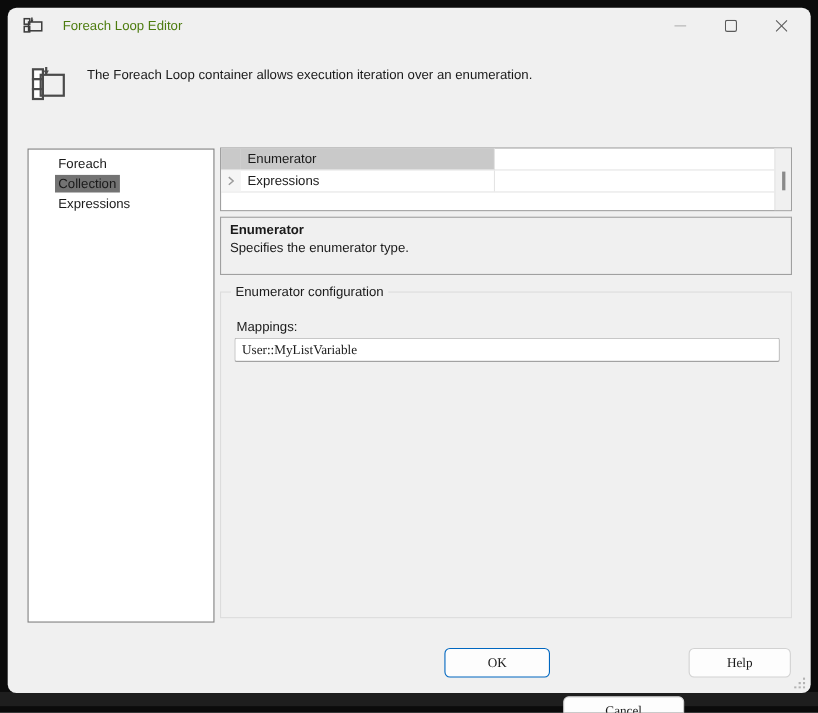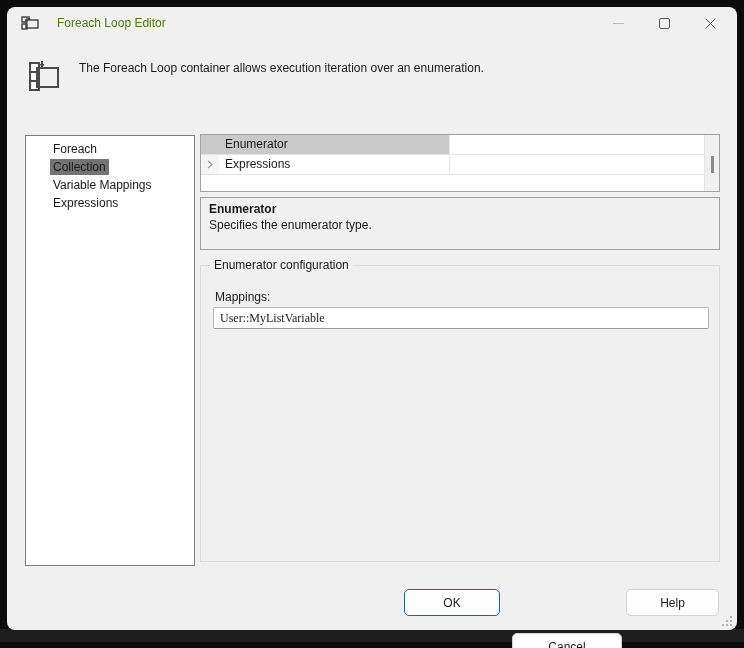--- a/index.html
+++ b/index.html
@@ -93,21 +93,21 @@
     position:absolute; left:12px; top:41px; width:496px; height:22px;
     background:#ffffff; border:1px solid #b6b6b6; border-bottom-color:#9a9a9a;
     border-radius:2px; padding:0 6px;
     font-family:Liberation Serif, serif; font-size:12px; color:#1a1a1a;
     outline:none;
   }
   
   .btn {
     position:absolute; top:582px; height:27px;
     background:#fdfdfd; border:1px solid #d2d2d2; border-radius:5px;
-    font-family:Liberation Sans, sans-serif; font-size:12px; color:#1a1a1a;
+    font-family:Liberation Serif, serif; font-size:12px; color:#1a1a1a;
     display:flex; align-items:center; justify-content:center; cursor:default;
   }
   .btn-ok     { left:397px; width:96px; border:1px solid #0067c0; }
   .btn-cancel { left:505px; width:110px;margin-top:44px; }
   .btn-help   { left:619px; width:93px; }
   .resize-grip { position:absolute; right:5px; bottom:4px; width:11px; height:11px; }
 </style>
 </head>
 <body>
 
@@ -152,23 +152,20 @@
     <path d="M11.5 4 L14 8 L16.5 4 Z" fill="#4a4a4a"></path>
   </svg>
   <div class="header-text">The Foreach Loop container allows execution iteration over an enumeration.</div>
 
   <div class="pagelist">
     <div class="pagelist-item">
       <span>Foreach</span>
     </div>
     <div class="pagelist-item selected">
       <span>Collection</span>
-    </div>
-    <div class="pagelist-item">
-      <span>Variable Mappings</span>
     </div>
     <div class="pagelist-item">
       <span>Expressions</span>
     </div>
   </div>
 
   <div class="propgrid">
     <div class="pg-rows">
       <div class="pg-row selected">
         <div class="pg-margin"></div>

